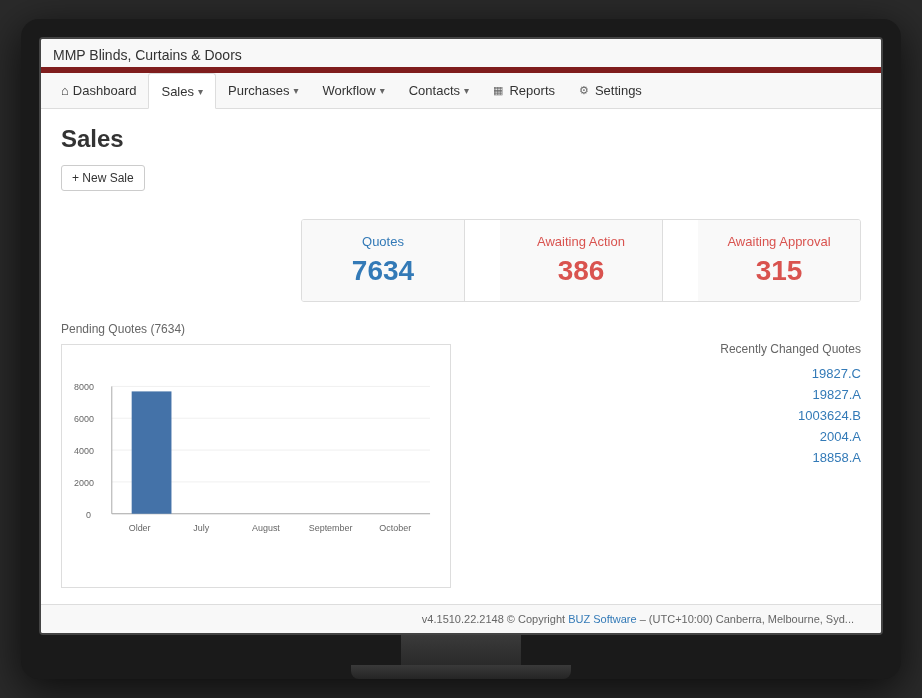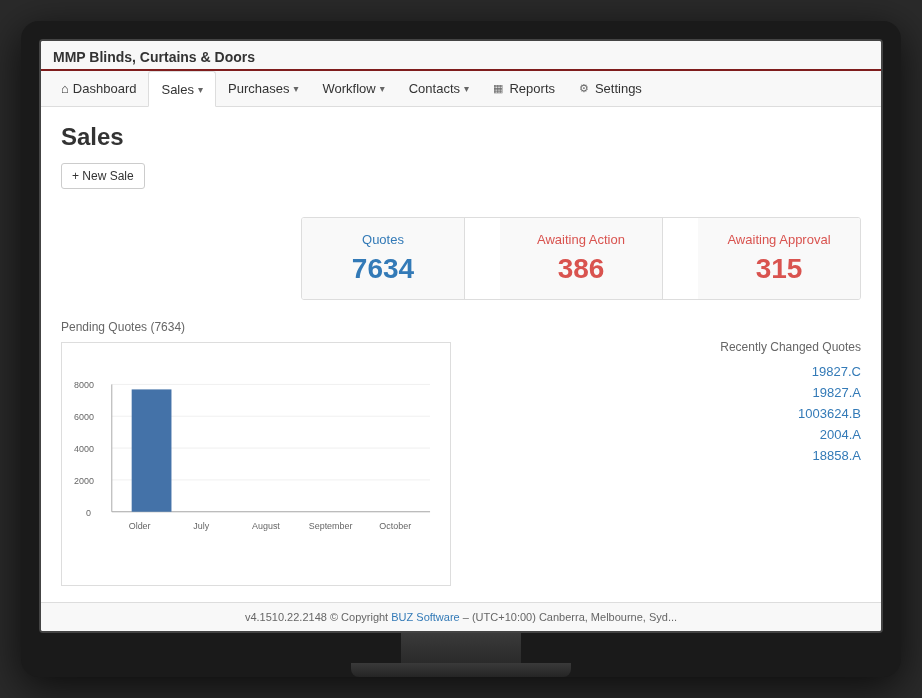--- a/index.html
+++ b/index.html
@@ -40,23 +40,23 @@
       background: linear-gradient(to bottom, #3a3a3a, #252525);
       margin: 0 auto;
       border-radius: 0 0 8px 8px;
     }
 
     
     .app-title-bar {
       background: #f8f8f8;
       padding: 8px 12px 4px 12px;
       font-size: 14px;
-      font-weight: bold;
+      font-weight: normal;
       color: #333;
-      border-bottom: 2px solid #7f1d1d;
+      border-bottom: 6px solid #7f1d1d;
     }
 
     .navbar {
       background: #f8f8f8;
       border-bottom: 1px solid #ddd;
       display: flex;
       align-items: center;
       padding: 0 8px;
       height: 36px;
     }
@@ -203,21 +203,21 @@
       text-align: right;
     }
 
     
     .footer {
       background: #f8f8f8;
       border-top: 1px solid #ddd;
       padding: 8px 27px;
       font-size: 11px;
       color: #666;
-      text-align: center;
+      text-align: right;
     }
 
     .footer a { color: #337ab7; text-decoration: none; }
 
     
     .y-label {
       font-size: 9px;
       fill: #666;
     }
 

